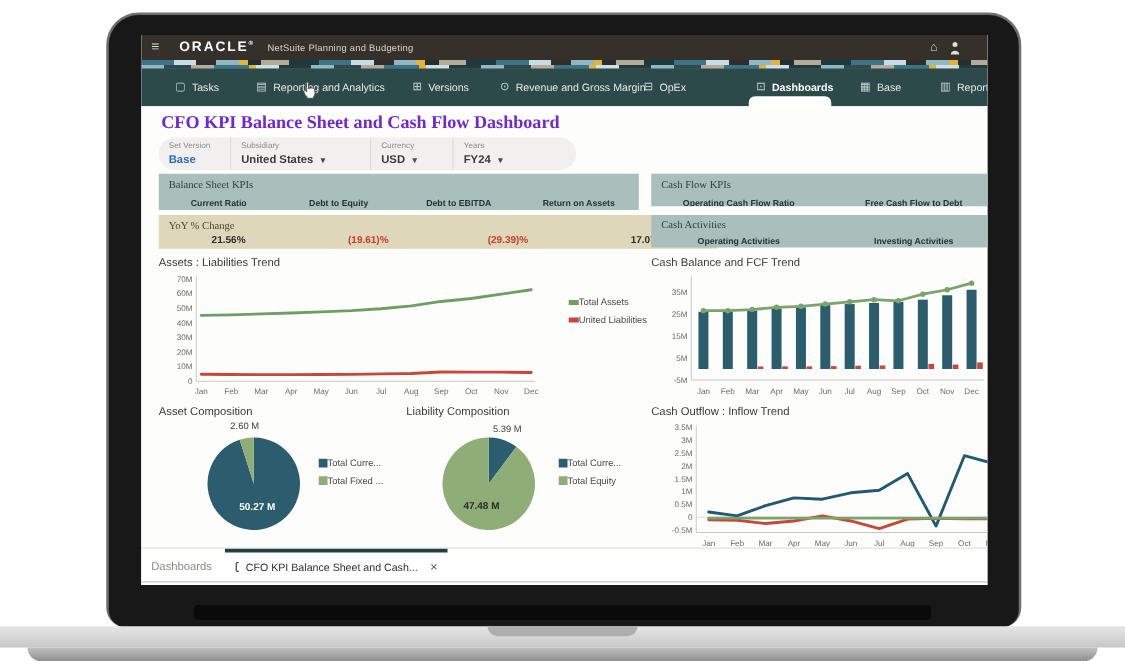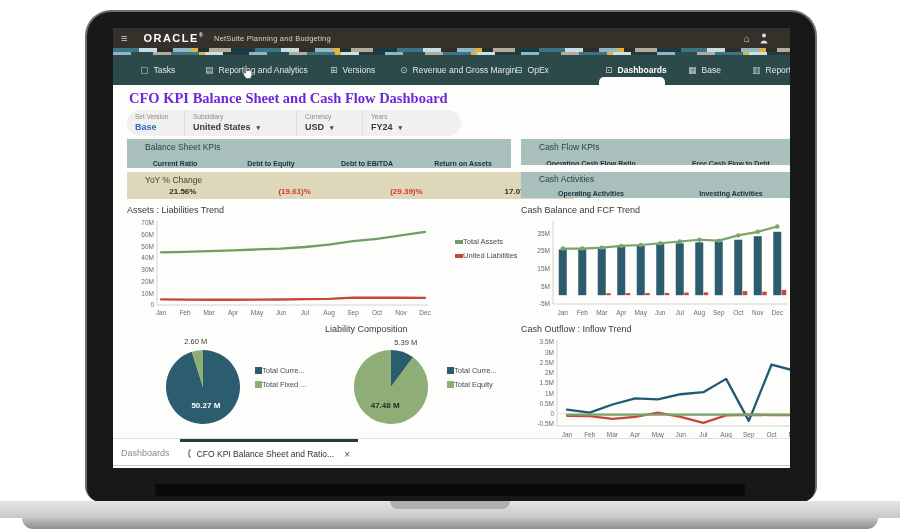--- a/index.html
+++ b/index.html
@@ -49,21 +49,21 @@
   .fcell{padding:3px 8px 0 8px;border-right:1px solid #e0dedb;cursor:pointer;}
   .fcell:last-child{border-right:none;}
   .flabel{font-size:6.5px;color:#8d8a85;white-space:nowrap;}
   .fvalue{font-size:9px;font-weight:bold;color:#3a3a3a;margin-top:2px;white-space:nowrap;}
   .fvalue.link{color:#2e6bbf;}
   .caret{font-size:7px;color:#4a4a4a;margin-left:6px;}
 
   .band{position:absolute;overflow:hidden;}
   .band.teal{background:#a9bfbc;}
   .band.beige{background:#ded7ba;}
-  .band-title{font-size:8.5px;color:#27443f;padding:3px 8px 0 18px;}
+  .band-title{font-size:8.5px;color:#27443f;padding:3px 8px 0 8px;font-family:Liberation Serif, serif;}
   .band.beige .band-title{color:#4a4234;}
   .cols{display:flex;margin-top:0px;}
   .col{flex:1;text-align:center;}
   .lab{font-size:7px;font-weight:bold;color:#1d3038;white-space:nowrap;}
   .val{font-size:8px;font-weight:bold;color:#2b2b2b;margin-top:2px;white-space:nowrap;}
   .val.neg{color:#d3392a;}
 
   .chart-panel{position:absolute;}
   .chart-title{font-size:9px;color:#3a3a3a;}
   .legend{position:absolute;display:flex;flex-direction:column;gap:5px;}
@@ -315,20 +315,21 @@
             <text x="158.75" y="97" text-anchor="middle" font-size="6.5" fill="#6b6b6b">Jul</text>
             <text x="178.25" y="97" text-anchor="middle" font-size="6.5" fill="#6b6b6b">Aug</text>
             <text x="197.75" y="97" text-anchor="middle" font-size="6.5" fill="#6b6b6b">Sep</text>
             <text x="217.25" y="97" text-anchor="middle" font-size="6.5" fill="#6b6b6b">Oct</text>
             <text x="236.75" y="97" text-anchor="middle" font-size="6.5" fill="#6b6b6b">Nov</text>
             <text x="256.25" y="97" text-anchor="middle" font-size="6.5" fill="#6b6b6b">Dec</text>
           </svg>
       </div>
 
       <div class="chart-panel" style="left:14px;top:239px;width:196px;height:110px">
+        <div class="chart-title">Asset Composition</div>
         <svg id="pieC" width="150" height="98" style="position:absolute;left:18px;top:10px">
             <path d="M58,53 L58.00,16.00 A37,37 0 1 1 46.75,17.75 Z" fill="#2b5d6e"></path>
             <text x="60.84679760410699" y="74.27965380966639" text-anchor="middle" font-size="8" fill="#ffffff" font-weight="bold">50.27 M</text>
             <path d="M58,53 L46.75,17.75 A37,37 0 0 1 58.00,16.00 Z" fill="#8fae77"></path>
             <text x="50.76759527605248" y="9.54788782461332" text-anchor="middle" font-size="7.5" fill="#3c3c3c">2.60 M</text>
           </svg>
         <div class="legend" style="left:128px;top:42px">
           <div class="lg-row">
               <span class="lg-swatch sq" style="background:#2b5d6e"></span>
               <span class="lg-text">Total Curre...</span>
@@ -395,19 +396,19 @@
     </div>
 
     <div class="footer">
       <div class="footer-label">Dashboards</div>
       <div class="footer-tab">
         <svg width="12" height="11">
           <rect x="1" y="1" width="10" height="7" rx="1" fill="none" stroke="#4a4a4a" stroke-width="1"></rect>
           <line x1="4" y1="10" x2="8" y2="10" stroke="#4a4a4a" stroke-width="1"></line>
           <line x1="6" y1="8" x2="6" y2="10" stroke="#4a4a4a" stroke-width="1"></line>
         </svg>
-        <span class="footer-tab-label">CFO KPI Balance Sheet and Ratio...</span>
+        <span class="footer-tab-label">CFO KPI Balance Sheet and Cash...</span>
         <span class="tab-close">×</span>
       </div>
     </div>
     <div class="footer-line"></div>
   </div>
 </div>
 
 </body></html>

